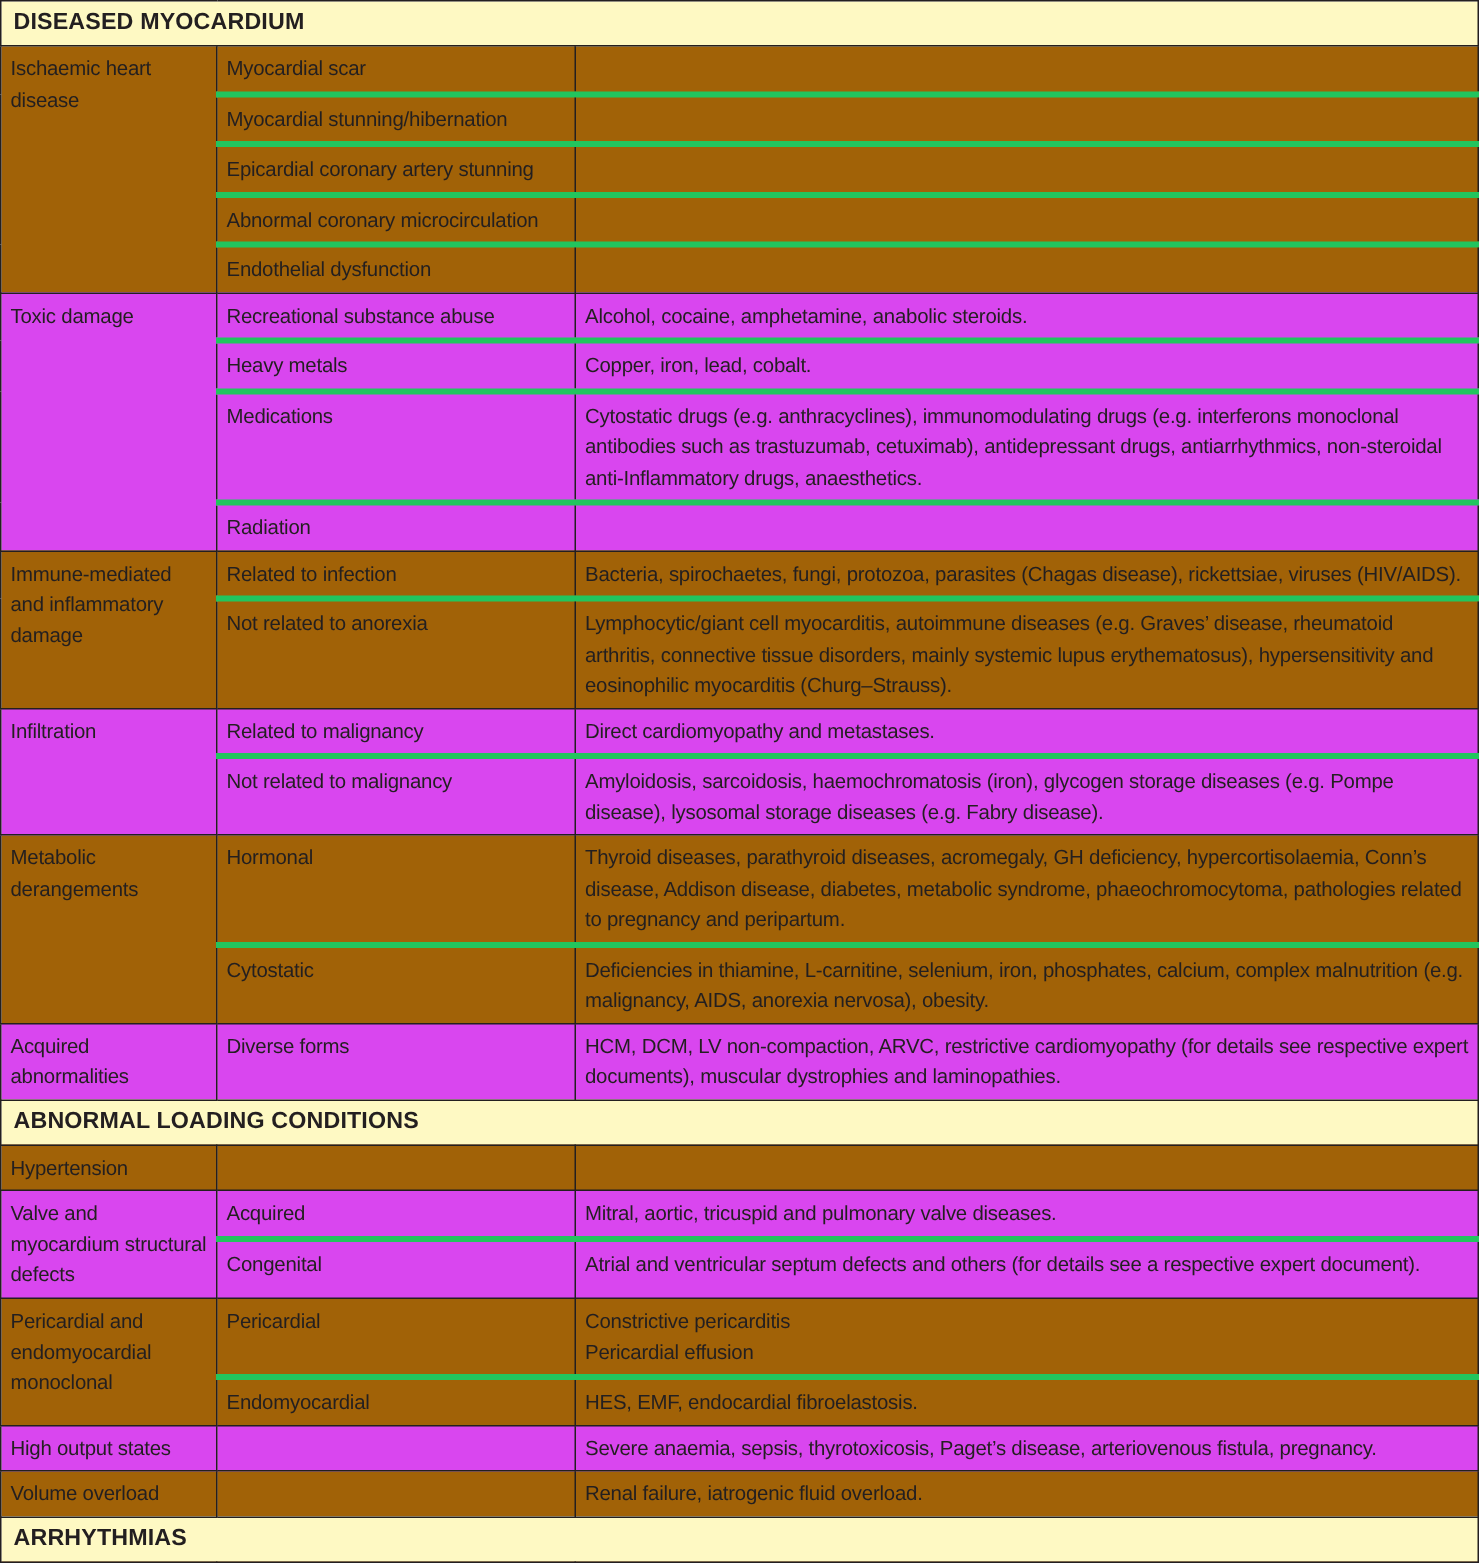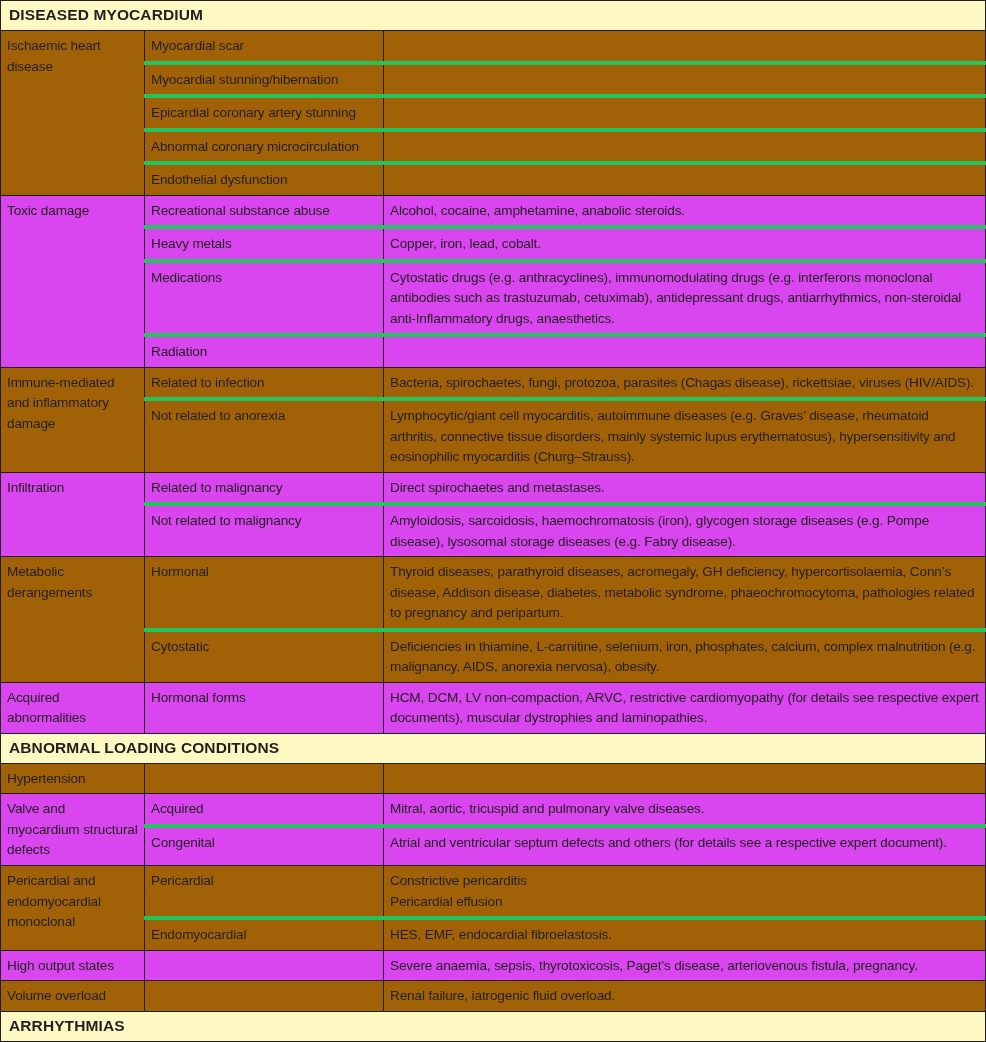--- a/index.html
+++ b/index.html
@@ -97,40 +97,40 @@
       <td>Bacteria, spirochaetes, fungi, protozoa, parasites (Chagas disease), rickettsiae, viruses (HIV/AIDS).</td>
     </tr>
     <tr class="plain">
       <td class="sub">Not related to anorexia</td>
       <td class="sub">Lymphocytic/giant cell myocarditis, autoimmune diseases (e.g. Graves’ disease, rheumatoid arthritis, connective tissue disorders, mainly systemic lupus erythematosus), hypersensitivity and eosinophilic myocarditis (Churg–Strauss).</td>
     </tr>
 
     <tr class="shade">
       <td rowspan="2">Infiltration</td>
       <td>Related to malignancy</td>
-      <td>Direct spirochaetes and metastases.</td>
+      <td>Direct cardiomyopathy and metastases.</td>
     </tr>
     <tr class="shade">
       <td class="sub">Not related to malignancy</td>
       <td class="sub">Amyloidosis, sarcoidosis, haemochromatosis (iron), glycogen storage diseases (e.g. Pompe disease), lysosomal storage diseases (e.g. Fabry disease).</td>
     </tr>
 
     <tr class="plain">
       <td rowspan="2">Metabolic derangements</td>
       <td>Hormonal</td>
       <td>Thyroid diseases, parathyroid diseases, acromegaly, GH deficiency, hypercortisolaemia, Conn’s disease, Addison disease, diabetes, metabolic syndrome, phaeochromocytoma, pathologies related to pregnancy and peripartum.</td>
     </tr>
     <tr class="plain">
       <td class="sub">Cytostatic</td>
       <td class="sub">Deficiencies in thiamine, L-carnitine, selenium, iron, phosphates, calcium, complex malnutrition (e.g. malignancy, AIDS, anorexia nervosa), obesity.</td>
     </tr>
 
     <tr class="shade">
       <td>Acquired abnormalities</td>
-      <td>Hormonal forms</td>
+      <td>Diverse forms</td>
       <td>HCM, DCM, LV non-compaction, ARVC, restrictive cardiomyopathy (for details see respective expert documents), muscular dystrophies and laminopathies.</td>
     </tr>
 
     <tr class="section">
       <td colspan="3">ABNORMAL LOADING CONDITIONS</td>
     </tr>
     <tr class="plain">
       <td>Hypertension</td>
       <td></td>
       <td></td>

